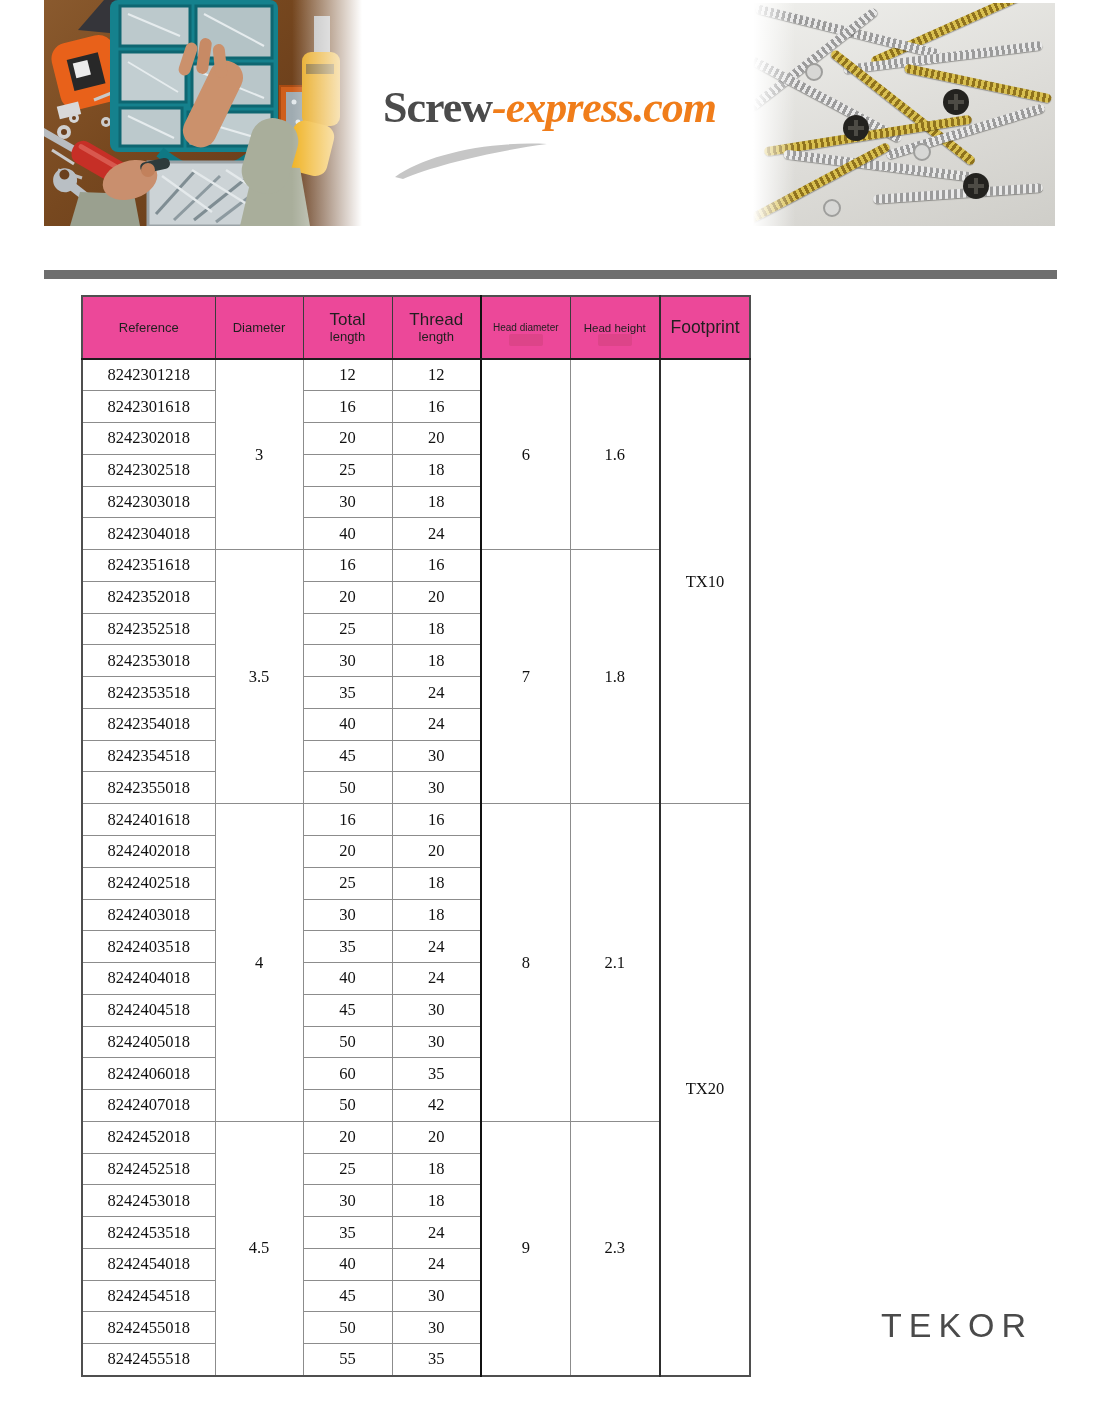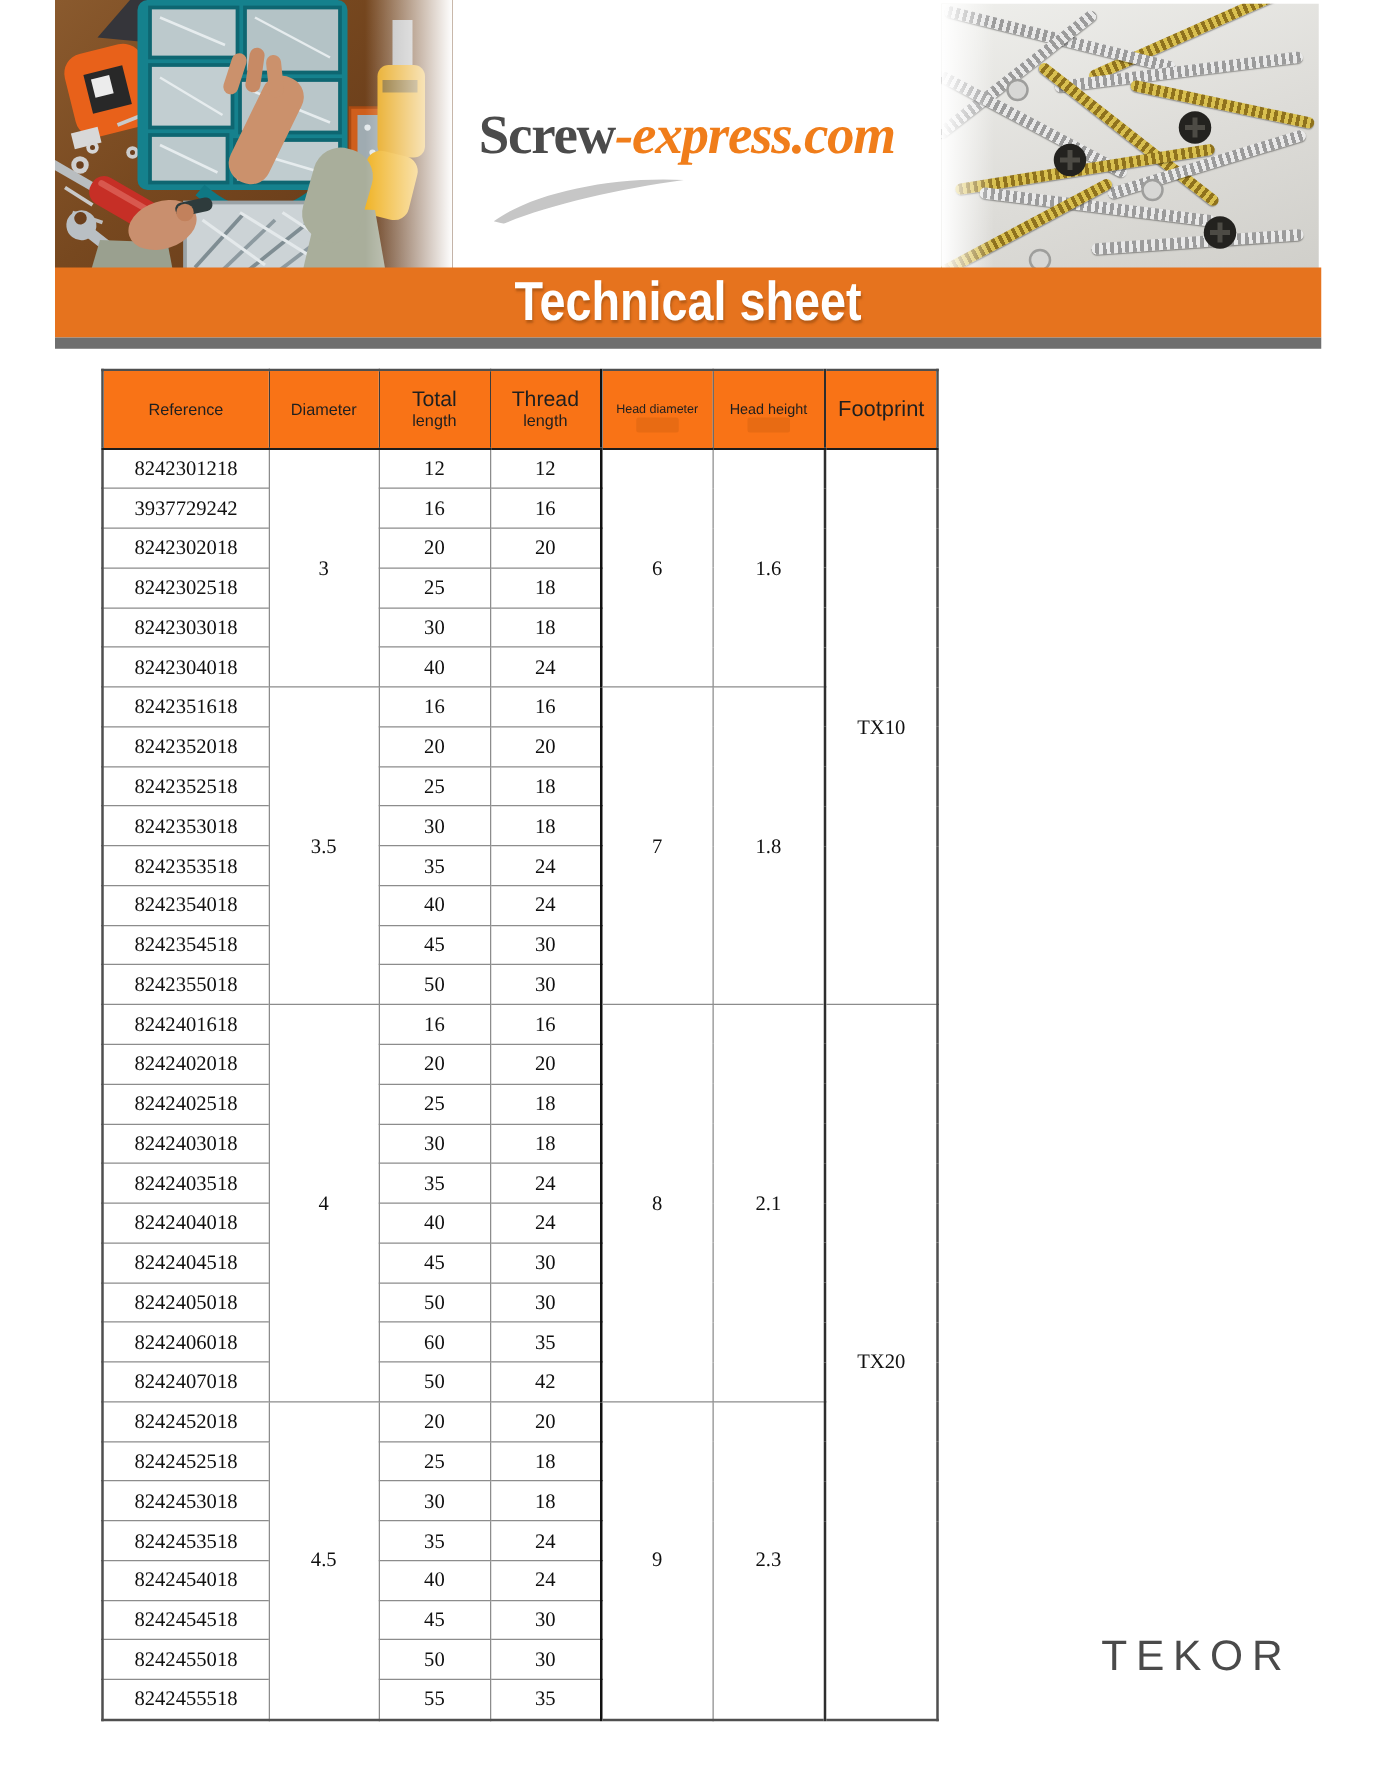--- a/index.html
+++ b/index.html
@@ -34,21 +34,21 @@
   .logo-swoosh { display:block; margin-top:2px; margin-left:8px; }
 
   
   .banner { position:absolute; left:44px; top:214px; width:1013px; height:56px; background:#e6731e; display:flex; align-items:center; justify-content:center; }
   .banner-title { color:#fff; font-size:44px; font-weight:bold; letter-spacing:0px; transform:scaleX(.85); text-shadow:1px 2px 2px rgba(120,60,10,.45); }
   .banner-shadow { position:absolute; left:44px; top:270px; width:1013px; height:9px; background:#6e6e6e; }
 
   
   .spec-table-wrap { position:absolute; left:81px; top:295px; }
   table.spec { border-collapse:collapse; table-layout:fixed; width:668px; border:2px solid #4f4f4f; }
-  table.spec th { background:#f97316; color:#1f1f1f; font-weight:normal; border:1px solid #3c3c3c; border-bottom:2px solid #1c1c1c; height:63px; text-align:center; vertical-align:middle; padding:0; position:relative; }
+  table.spec th { background:#ec4899; color:#1f1f1f; font-weight:normal; border:1px solid #3c3c3c; border-bottom:2px solid #1c1c1c; height:63px; text-align:center; vertical-align:middle; padding:0; position:relative; }
   table.spec td { border:1px solid #8c8c8c; height:31.78px; padding:0; text-align:center; vertical-align:middle; font-family:"Liberation Serif", serif; font-size:16.5px; color:#101010; background:#fff; }
   th.h-ref, th.h-dia { font-size:13px; }
   th .big { display:block; font-size:17px; line-height:19px; }
   th .small { display:block; font-size:13px; line-height:16px; }
   th.h-hd { font-size:10px; }
   th.h-hh { font-size:11.5px; }
   th.h-fp { font-size:17.5px; }
   th .smudge { position:absolute; left:50%; top:60%; width:34px; height:12px; transform:translateX(-50%); background:rgba(90,40,0,.10); border-radius:2px; }
   .thick-left { border-left:2px solid #111 !important;margin-top:32px; }
   .thick-left2 { border-left:2px solid #2e2e2e !important; }
@@ -187,23 +187,20 @@
     <div class="screw silver" style="top:186px; left:120px; width:170px; transform:rotate(-4deg);"></div>
     <div class="screw-head-dark" style="top:112px; left:90px;"></div>
     <div class="screw-head-dark" style="top:86px;  left:190px;"></div>
     <div class="screw-head-dark" style="top:170px; left:210px;"></div>
     <div class="screw-head-silver" style="top:60px;  left:52px;"></div>
     <div class="screw-head-silver" style="top:140px; left:160px;"></div>
     <div class="screw-head-silver" style="top:196px; left:70px;"></div>
     <div class="fade"></div>
   </div>
 
-  <div class="banner">
-    <span class="banner-title">Technical sheet</span>
-  </div>
   <div class="banner-shadow"></div>
 
   <div class="spec-table-wrap">
     <table class="spec">
       <colgroup>
         <col style="width:133px">
           <col style="width:88px">
           <col style="width:89px">
           <col style="width:89px">
           <col style="width:89px">
@@ -231,21 +228,21 @@
           <tr>
             <td>8242301218</td>
             <td rowspan="6">3</td>
             <td>12</td>
             <td>12</td>
             <td class="thick-left" rowspan="6">6</td>
             <td rowspan="6">1.6</td>
             <td class="cell-fp thick-left2" rowspan="14">TX10</td>
           </tr>
           <tr>
-            <td>3937729242</td>
+            <td>8242301618</td>
             <td>16</td>
             <td>16</td>
           </tr>
           <tr>
             <td>8242302018</td>
             <td>20</td>
             <td>20</td>
           </tr>
           <tr>
             <td>8242302518</td>

